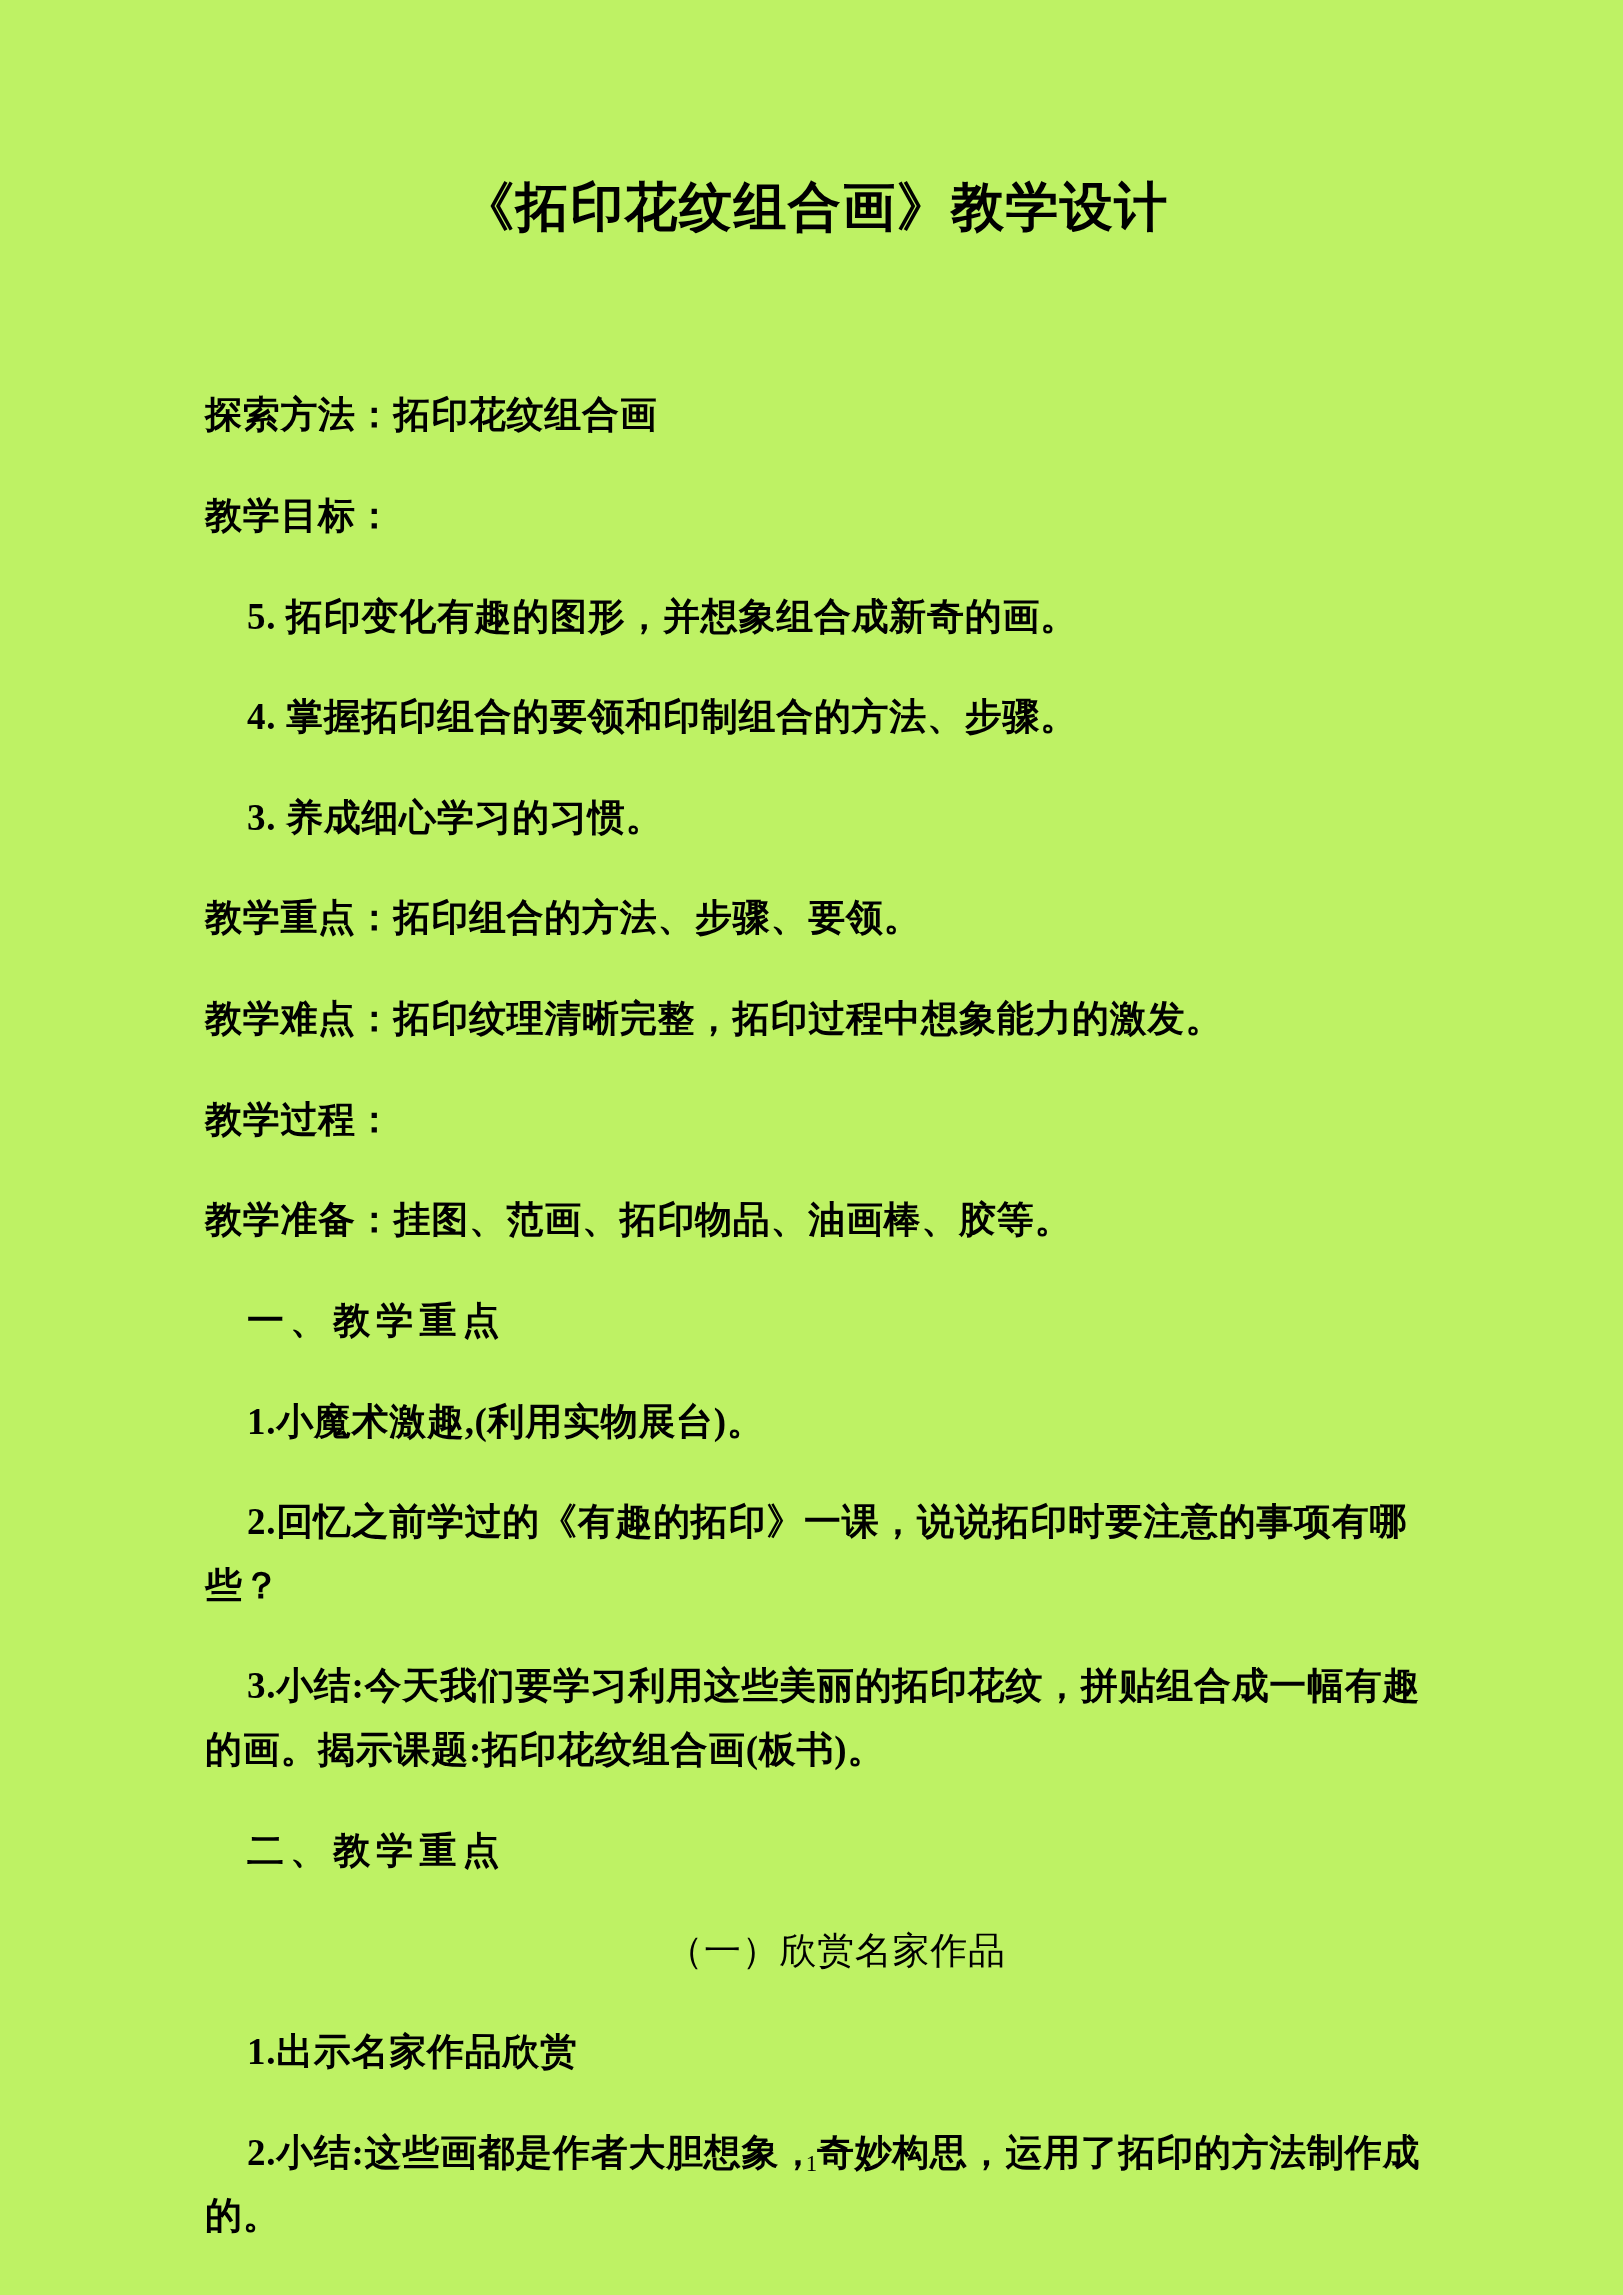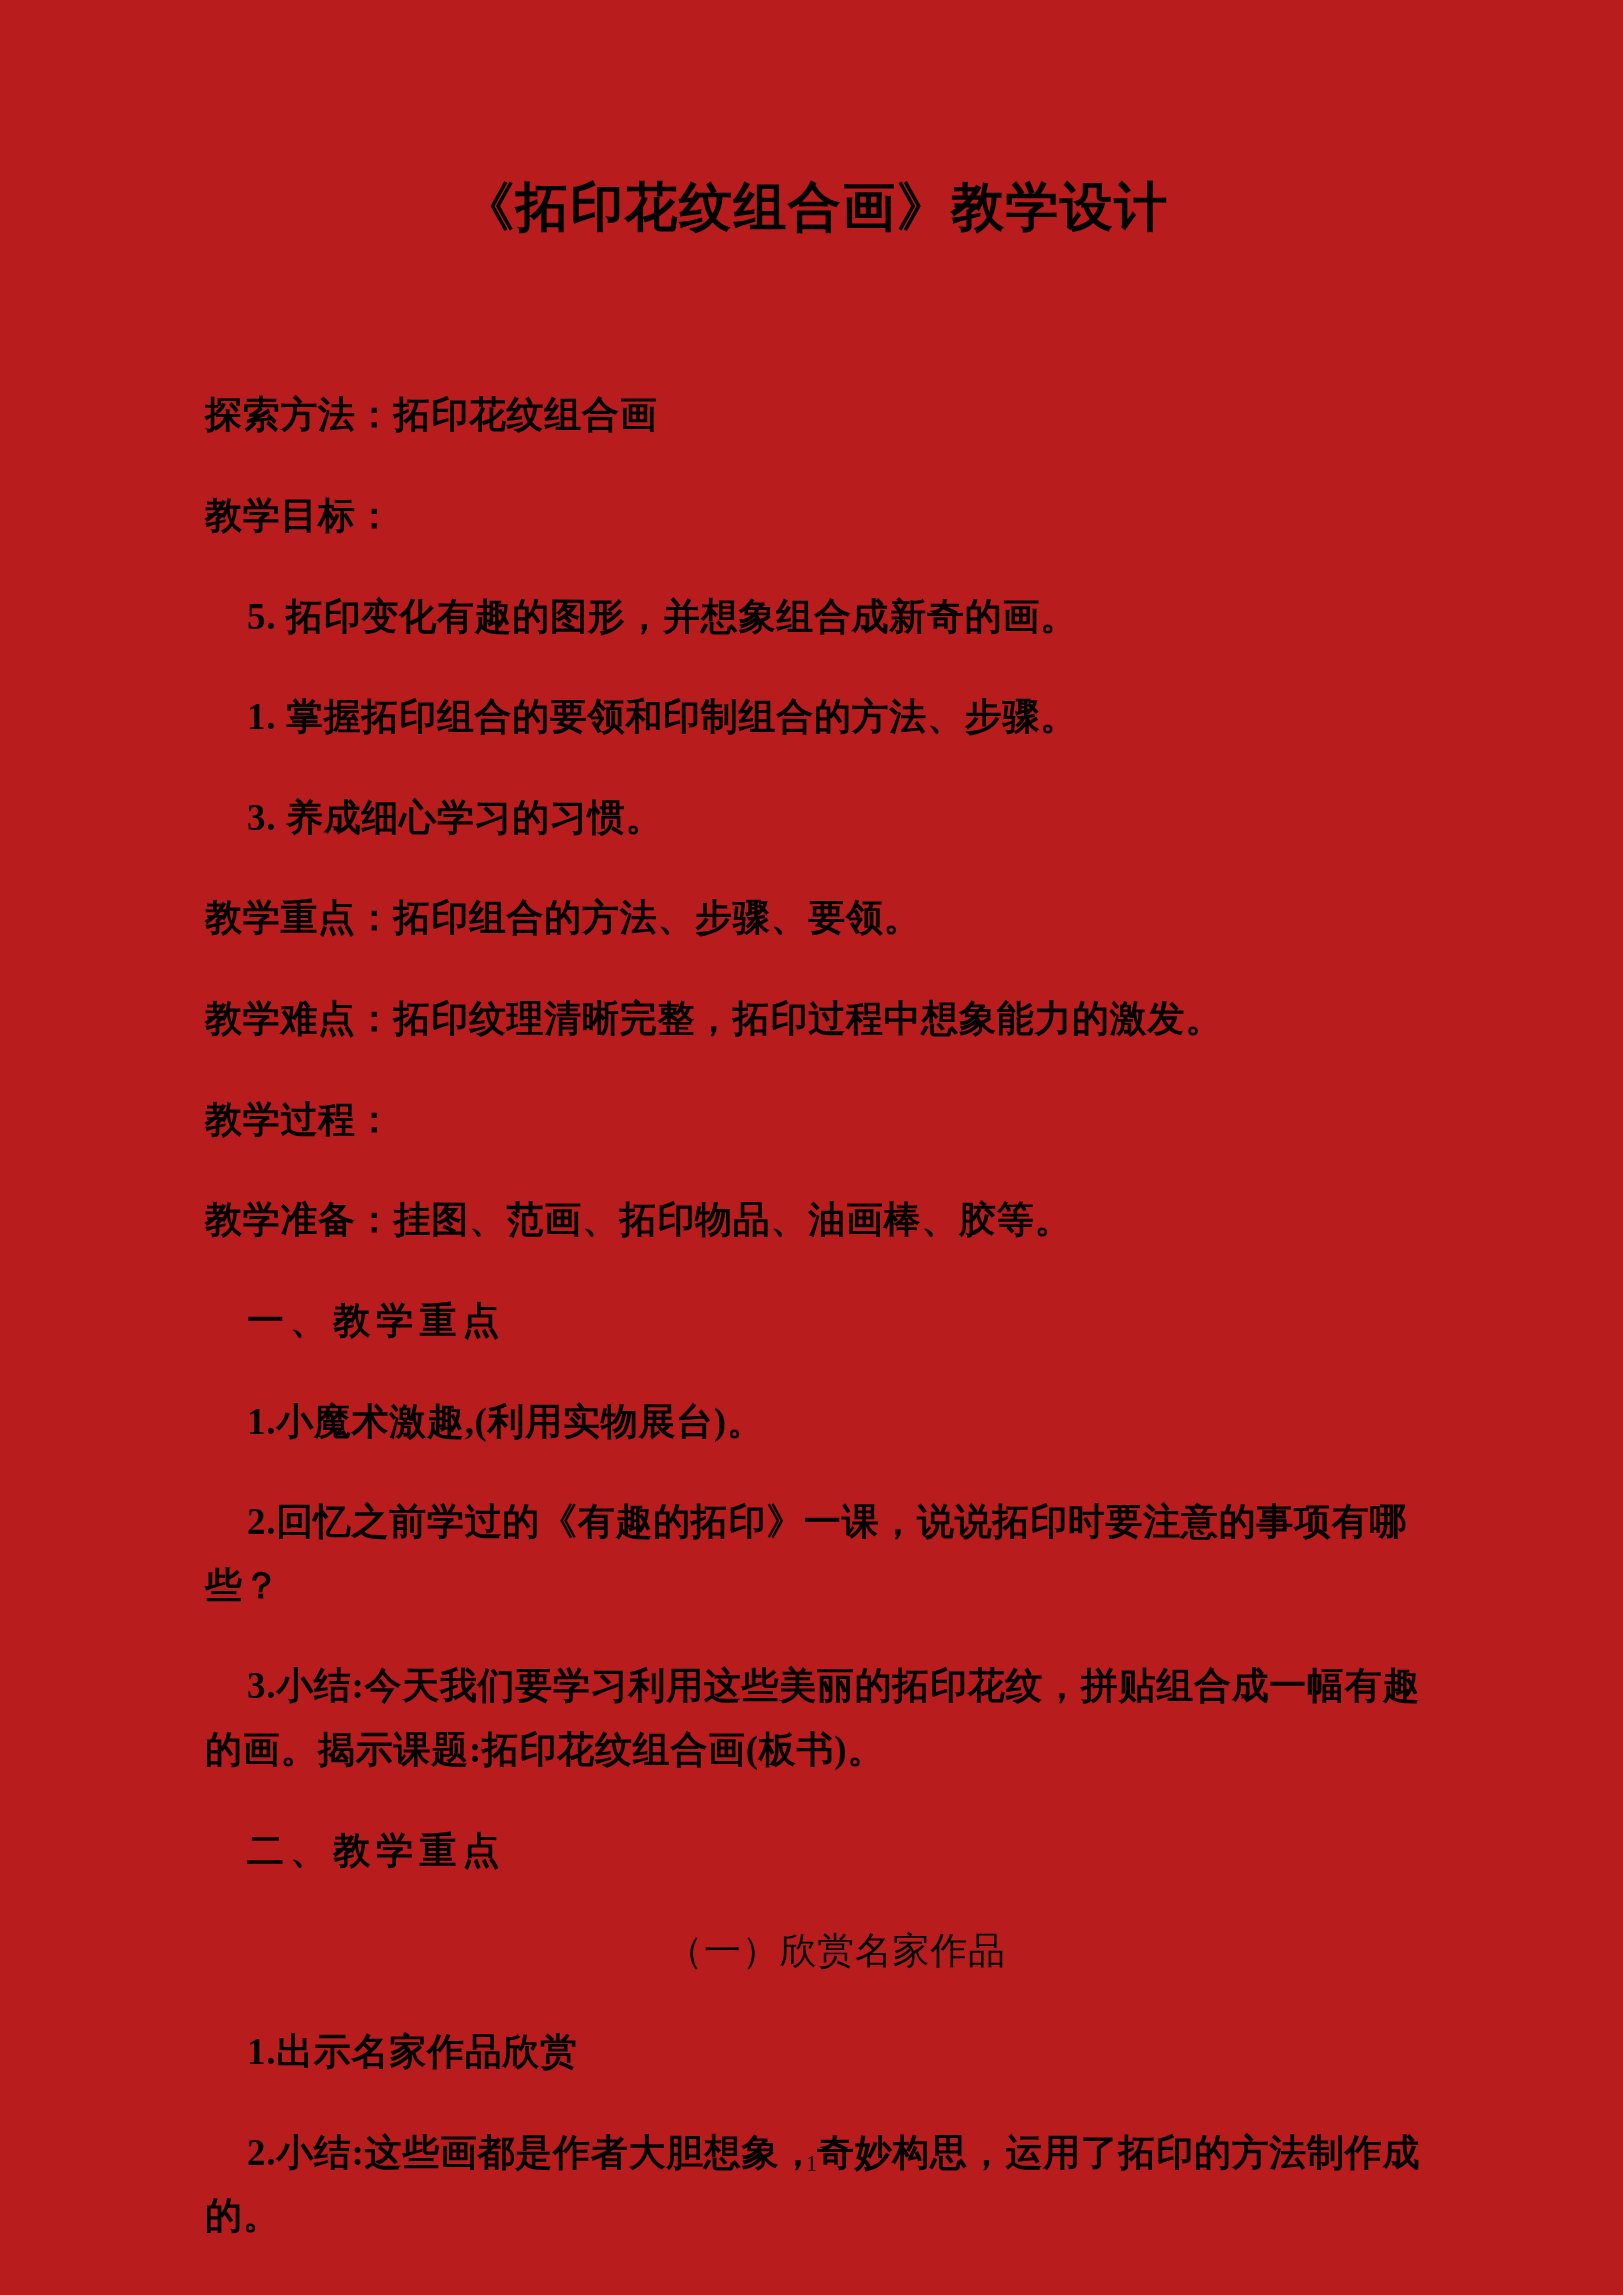--- a/index.html
+++ b/index.html
@@ -8,21 +8,21 @@
     background: #ffffff;
   }
   body {
     font-family: "Liberation Serif", "DejaVu Serif", serif;
     color: #000000;
   }
   .page {
     width: 1623px;
     height: 2295px;
     position: relative;
-    background: #b91c1c;
+    background: #bef264;
     box-sizing: border-box;
     padding: 0;
     overflow: hidden;
   }
   .page-inner {
     position: absolute;
     left: 205px;
     top: 0;
     width: 1220px;
   }
@@ -72,21 +72,21 @@
 <div class="page">
   <div class="page-inner">
 
     <h1 class="doc-title">《拓印花纹组合画》教学设计</h1>
 
     <div class="body-block">
 
       <p class="line indent1">探索方法：拓印花纹组合画</p>
       <p class="line indent1">教学目标：</p>
       <p class="line indent2">5. 拓印变化有趣的图形，并想象组合成新奇的画。</p>
-      <p class="line indent2">1. 掌握拓印组合的要领和印制组合的方法、步骤。</p>
+      <p class="line indent2">4. 掌握拓印组合的要领和印制组合的方法、步骤。</p>
       <p class="line indent2">3. 养成细心学习的习惯。</p>
       <p class="line indent1">教学重点：拓印组合的方法、步骤、要领。</p>
       <p class="line indent1">教学难点：拓印纹理清晰完整，拓印过程中想象能力的激发。</p>
       <p class="line indent1">教学过程：</p>
       <p class="line indent1">教学准备：挂图、范画、拓印物品、油画棒、胶等。</p>
       <p class="line indent-block spaced">一、教学重点</p>
       <p class="line indent-block">1.小魔术激趣,(利用实物展台)。</p>
       <p class="line hang gap-top">2.回忆之前学过的《有趣的拓印》一课，说说拓印时要注意的事项有哪些？</p>
       <p class="line hang gap-top">3.小结:今天我们要学习利用这些美丽的拓印花纹，拼贴组合成一幅有趣的画。揭示课题:拓印花纹组合画(板书)。</p>
       <p class="line indent-block spaced">二、教学重点</p>

